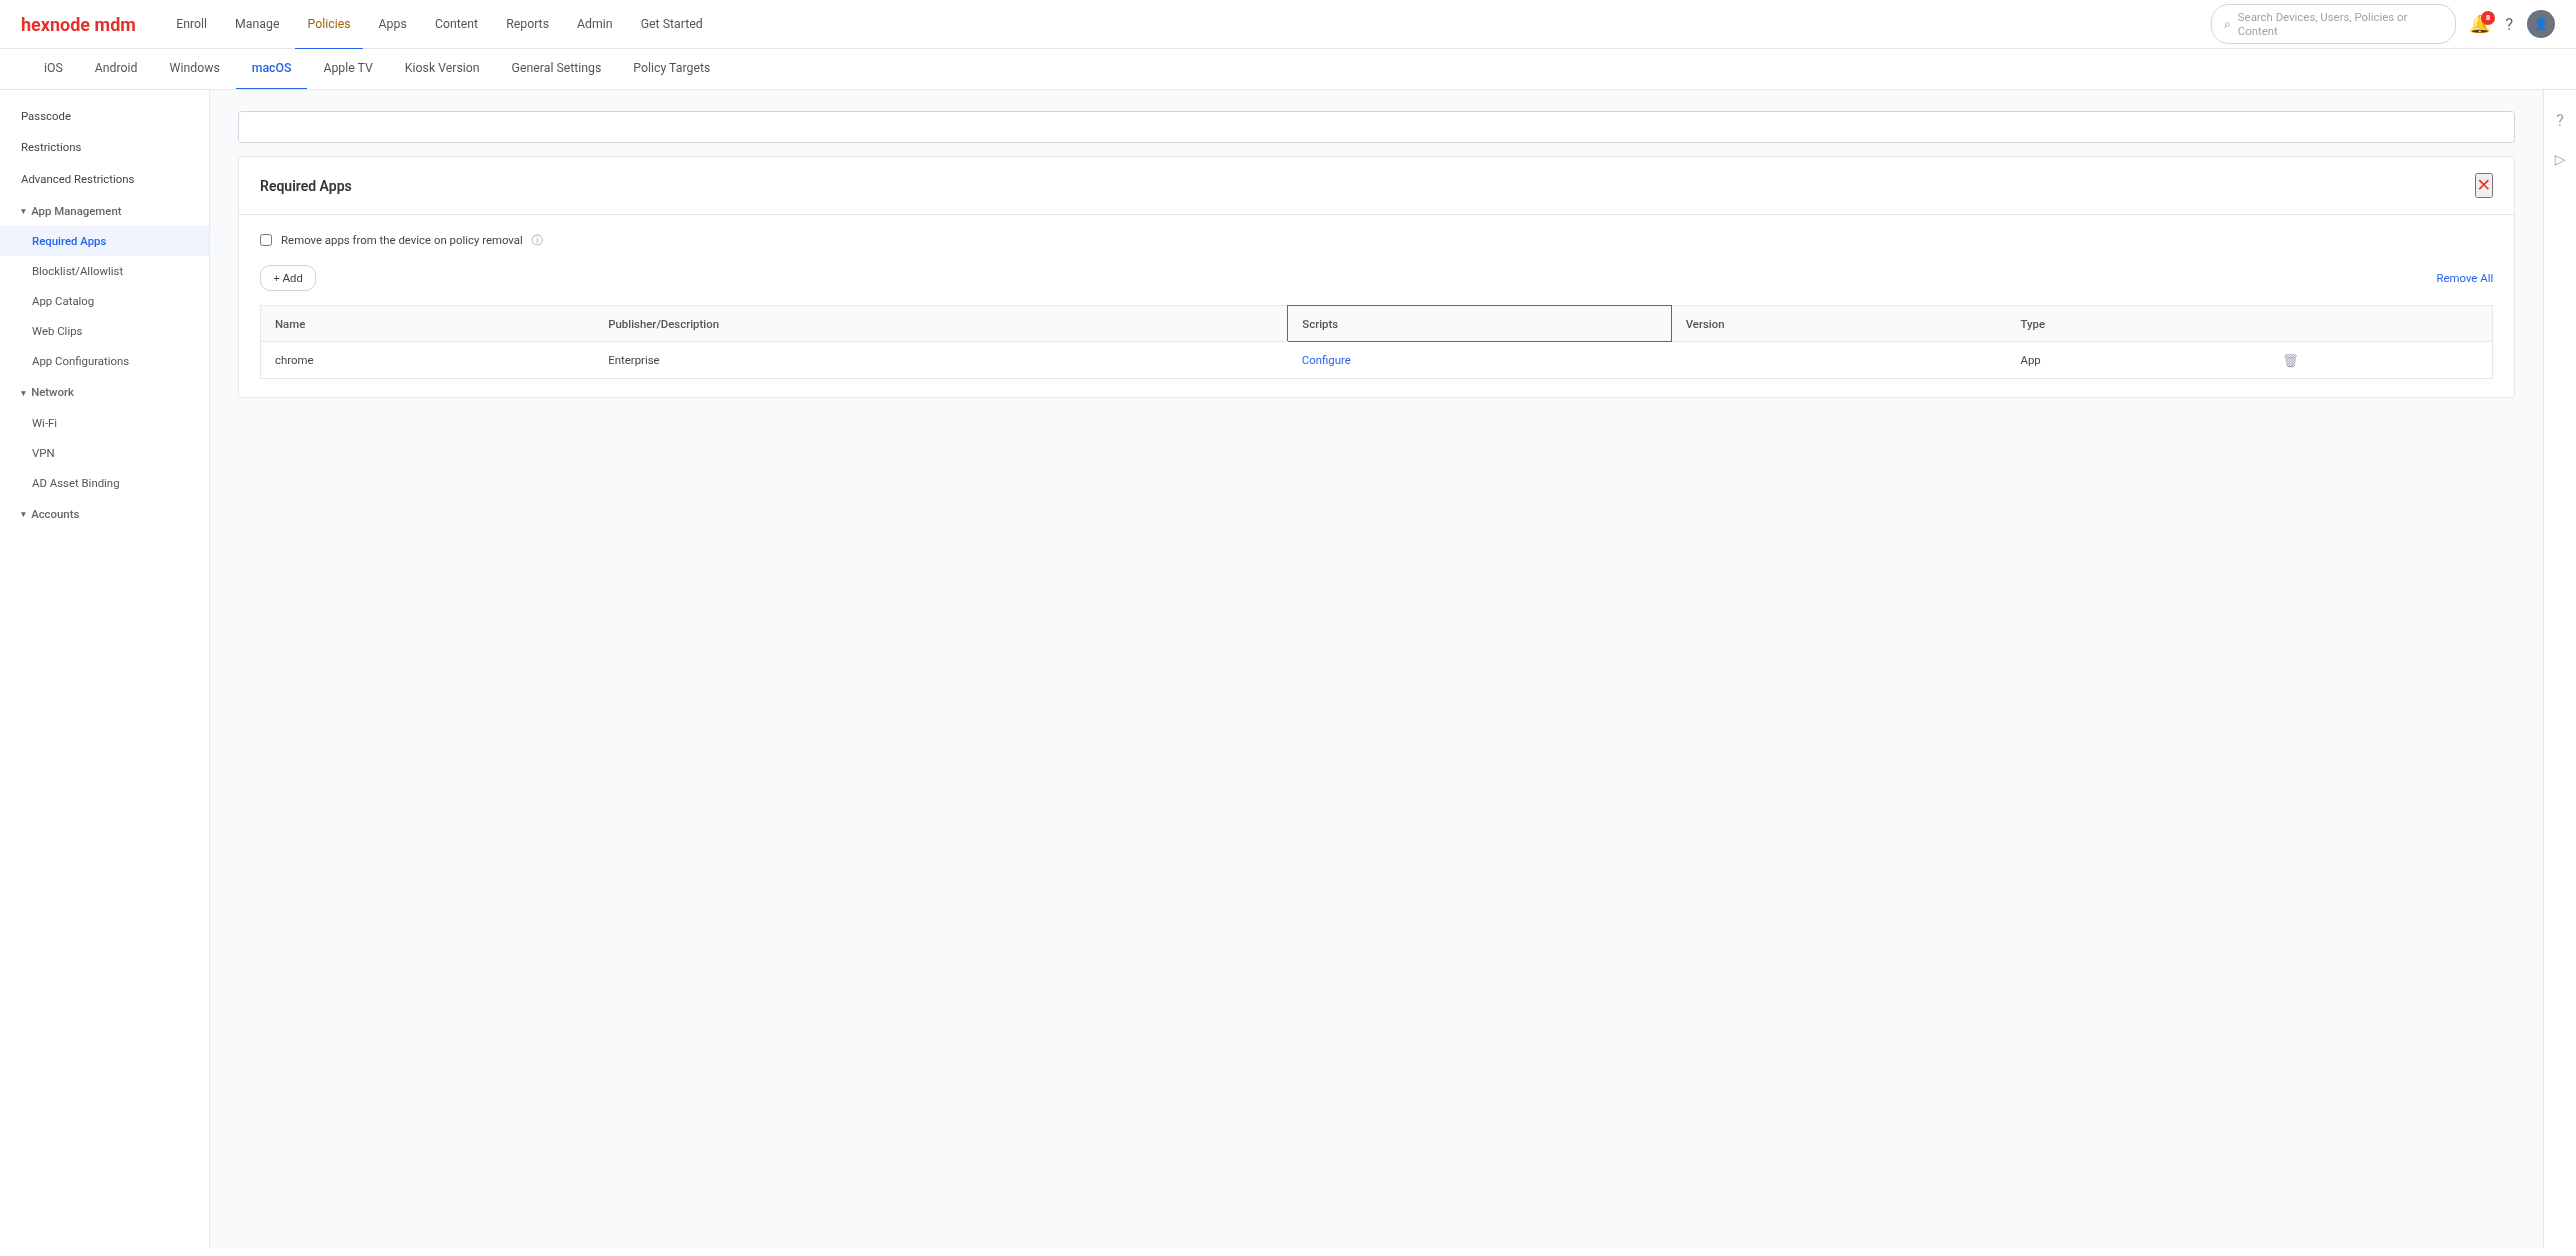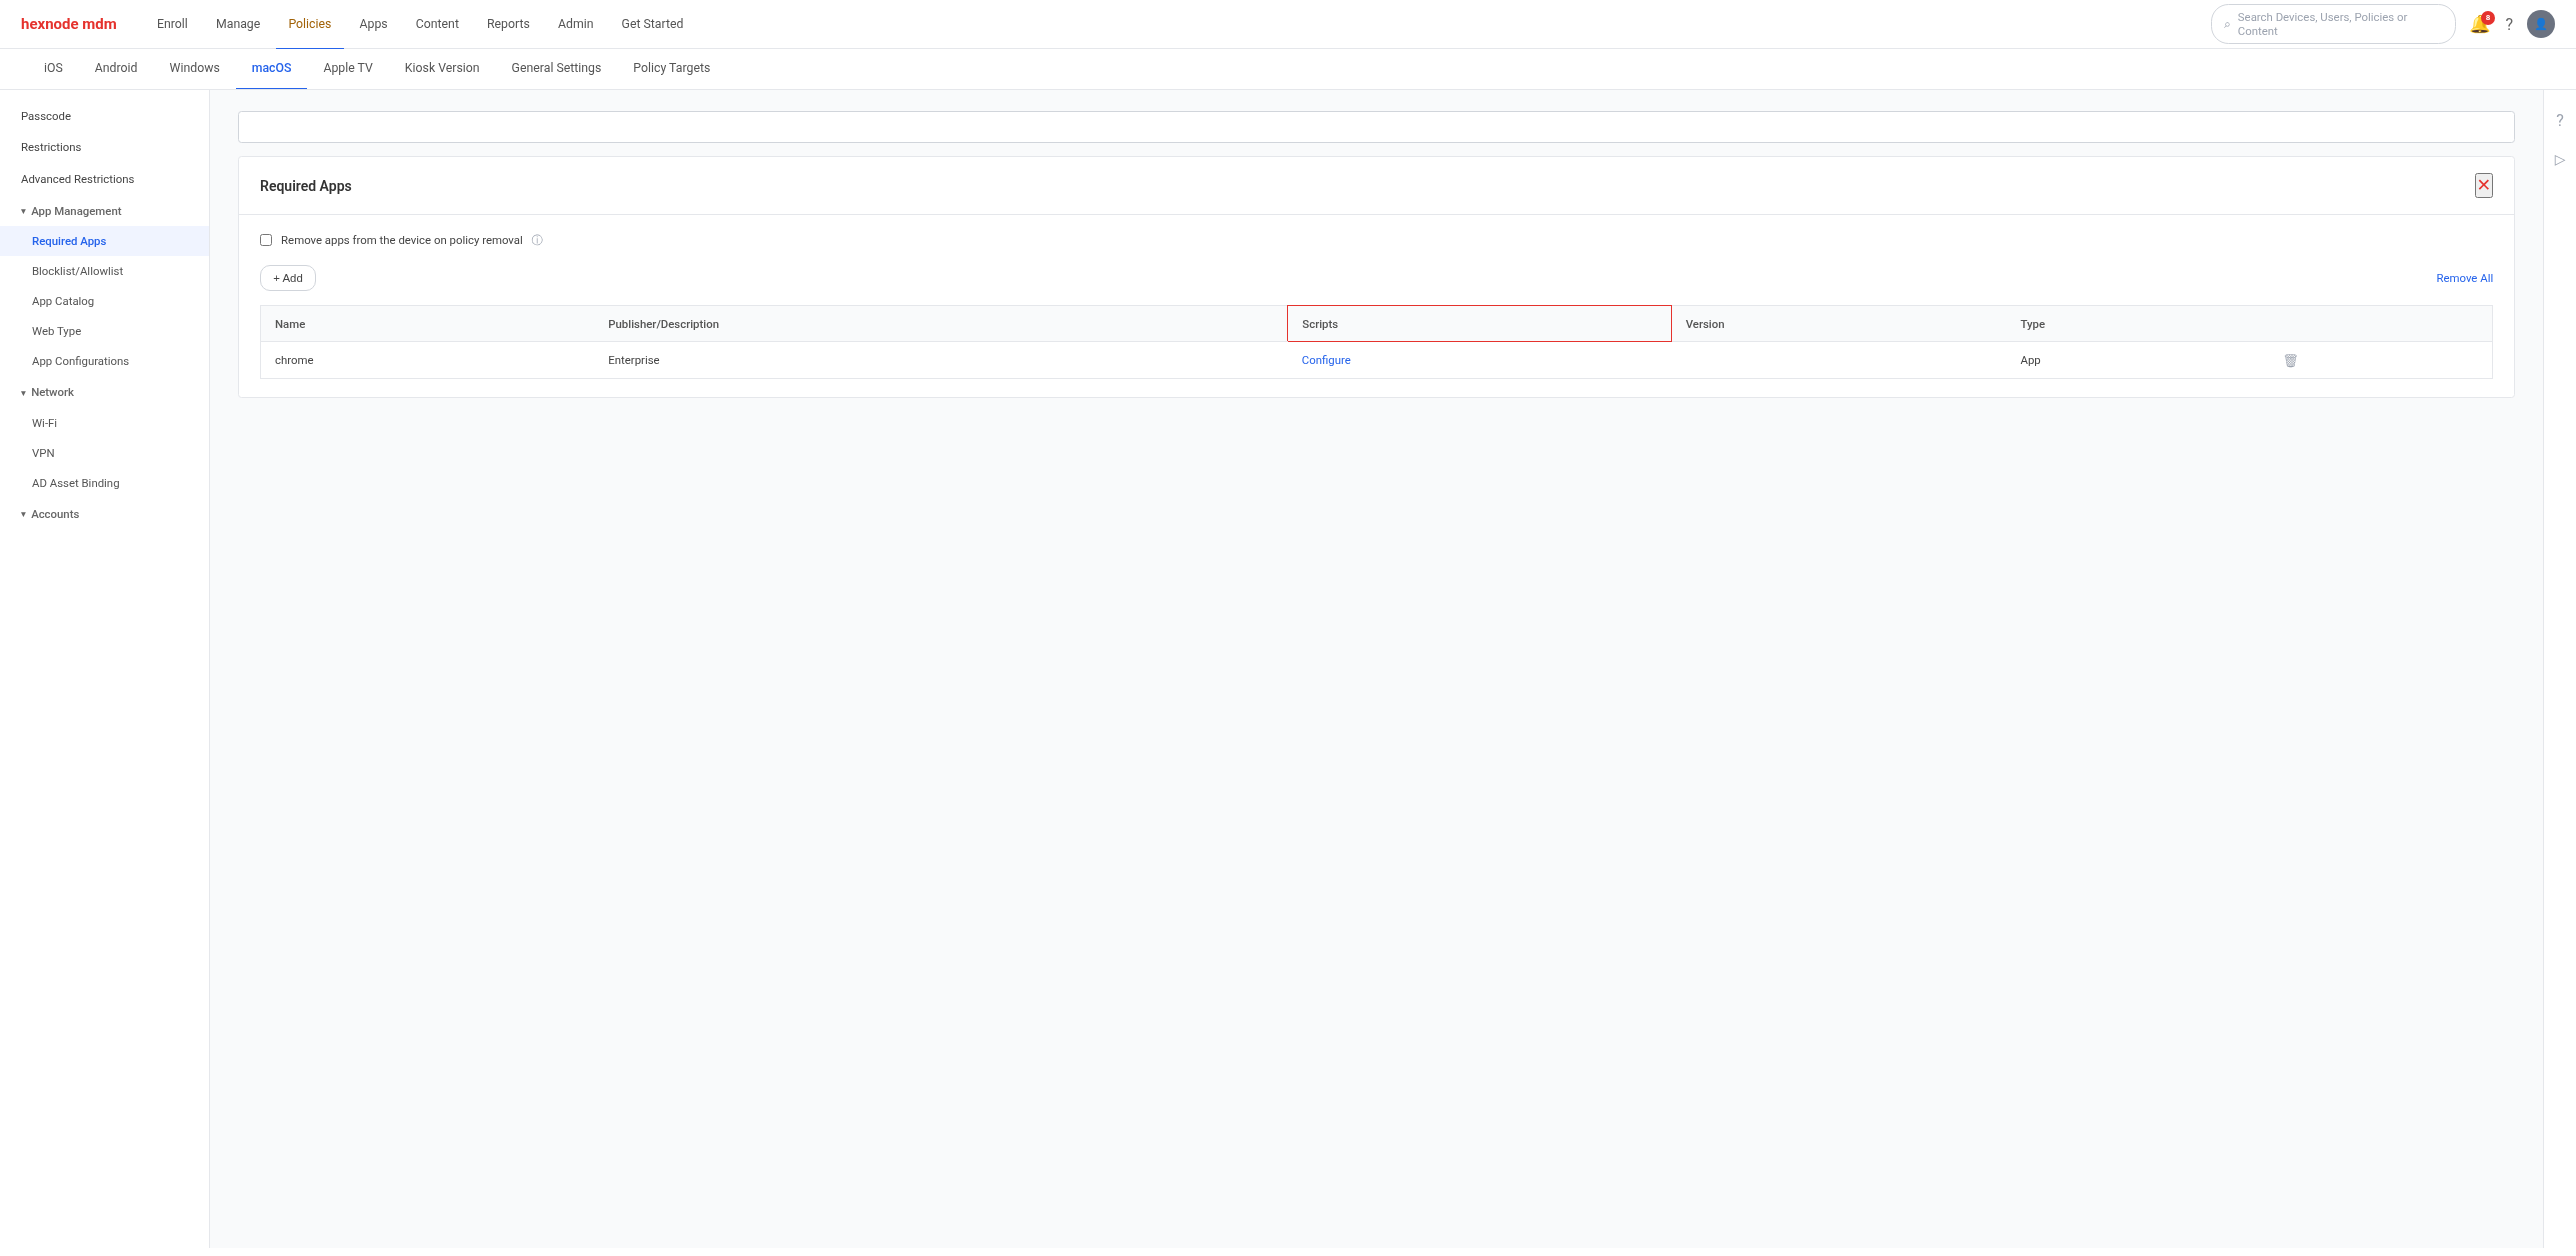--- a/index.html
+++ b/index.html
@@ -5,21 +5,21 @@
     * { box-sizing: border-box; margin: 0; padding: 0; }
     body { font-family: -apple-system, BlinkMacSystemFont, 'Segoe UI', Roboto, sans-serif; font-size: 12.3px; color: #333; background: #fff; }
 
     
     .top-nav {
       display: flex; align-items: center;
       padding: 0 21px; height: 49px;
       border-bottom: 0.9px solid #e5e7eb;
       background: #fff;
     }
-    .logo { font-size: 15px; font-weight: 700; color: #1a1a1a; margin-right: 28px; white-space: nowrap; }
+    .logo { font-size: 18px; font-weight: 700; color: #1a1a1a; margin-right: 28px; white-space: nowrap; }
     .logo span { color: #e5322d; }
     .nav-links { display: flex; align-items: center; gap: 3.5px; flex: 1; }
     .nav-item {
       padding: 0 12.3px; height: 49px; display: flex; align-items: center;
       font-size: 12.3px; color: #555; cursor: pointer; text-decoration: none;
       border-bottom: 1.8px solid transparent; white-space: nowrap;
     }
     .nav-item.active { color: #a16207; border-bottom: 1.8px solid #2563eb; font-weight: 400; }
     .nav-right { display: flex; align-items: center; gap: 14px; margin-left: auto; }
     .search-box {
@@ -186,21 +186,21 @@
     <div class="sidebar-item">Passcode</div>
     <div class="sidebar-item">Restrictions</div>
     <div class="sidebar-item">Advanced Restrictions</div>
     <div class="sidebar-section">
       <span class="chevron">▾</span>
       <span>App Management</span>
     </div>
     <div class="sidebar-sub-item active">Required Apps</div>
     <div class="sidebar-sub-item">Blocklist/Allowlist</div>
     <div class="sidebar-sub-item">App Catalog</div>
-    <div class="sidebar-sub-item">Web Type</div>
+    <div class="sidebar-sub-item">Web Clips</div>
     <div class="sidebar-sub-item">App Configurations</div>
     <div class="sidebar-section">
       <span class="chevron">▾</span>
       <span>Network</span>
     </div>
     <div class="sidebar-sub-item">Wi-Fi</div>
     <div class="sidebar-sub-item">VPN</div>
     <div class="sidebar-sub-item">AD Asset Binding</div>
     <div class="sidebar-section">
       <span class="chevron">▾</span>

